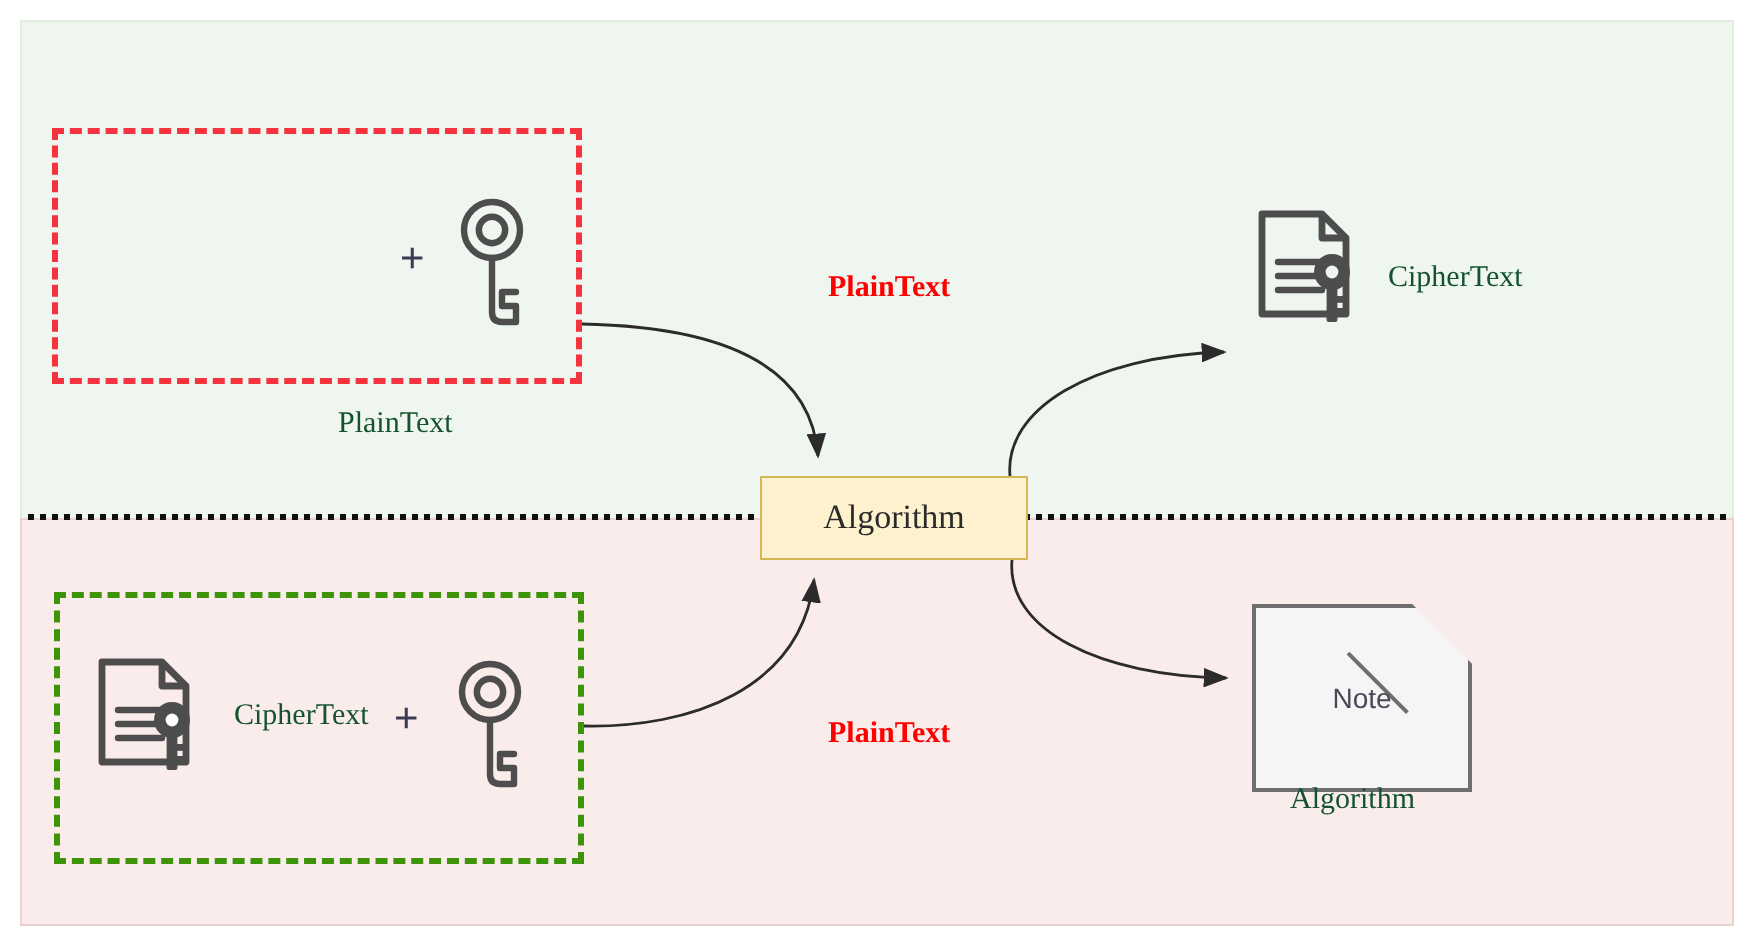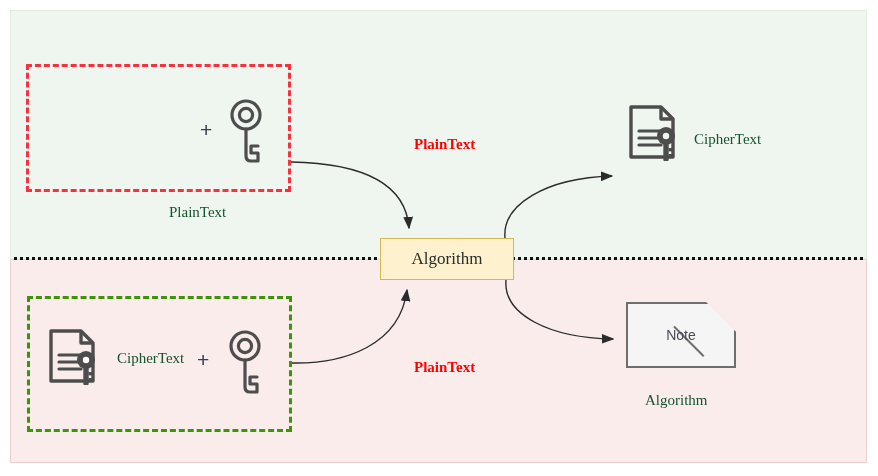--- a/index.html
+++ b/index.html
@@ -103,21 +103,21 @@
   #doc-thm {
     left: 72px;
     top: 88px;
     width: 112px;
     height: 82px;
   }
   #doc-note {
     left: 626px;
     top: 302px;
     width: 110px;
-    height: 66px;
+    height: 94px;
   }
   #doc-note .fold {
     background: linear-gradient(225deg, #fbecec 0%, #fbecec 49.6%, transparent 50.2%);
   }
   
   .plus {
     position: absolute;
     font-family: "Liberation Sans", sans-serif;
     font-size: 21px;
     color: #3b3b55;

